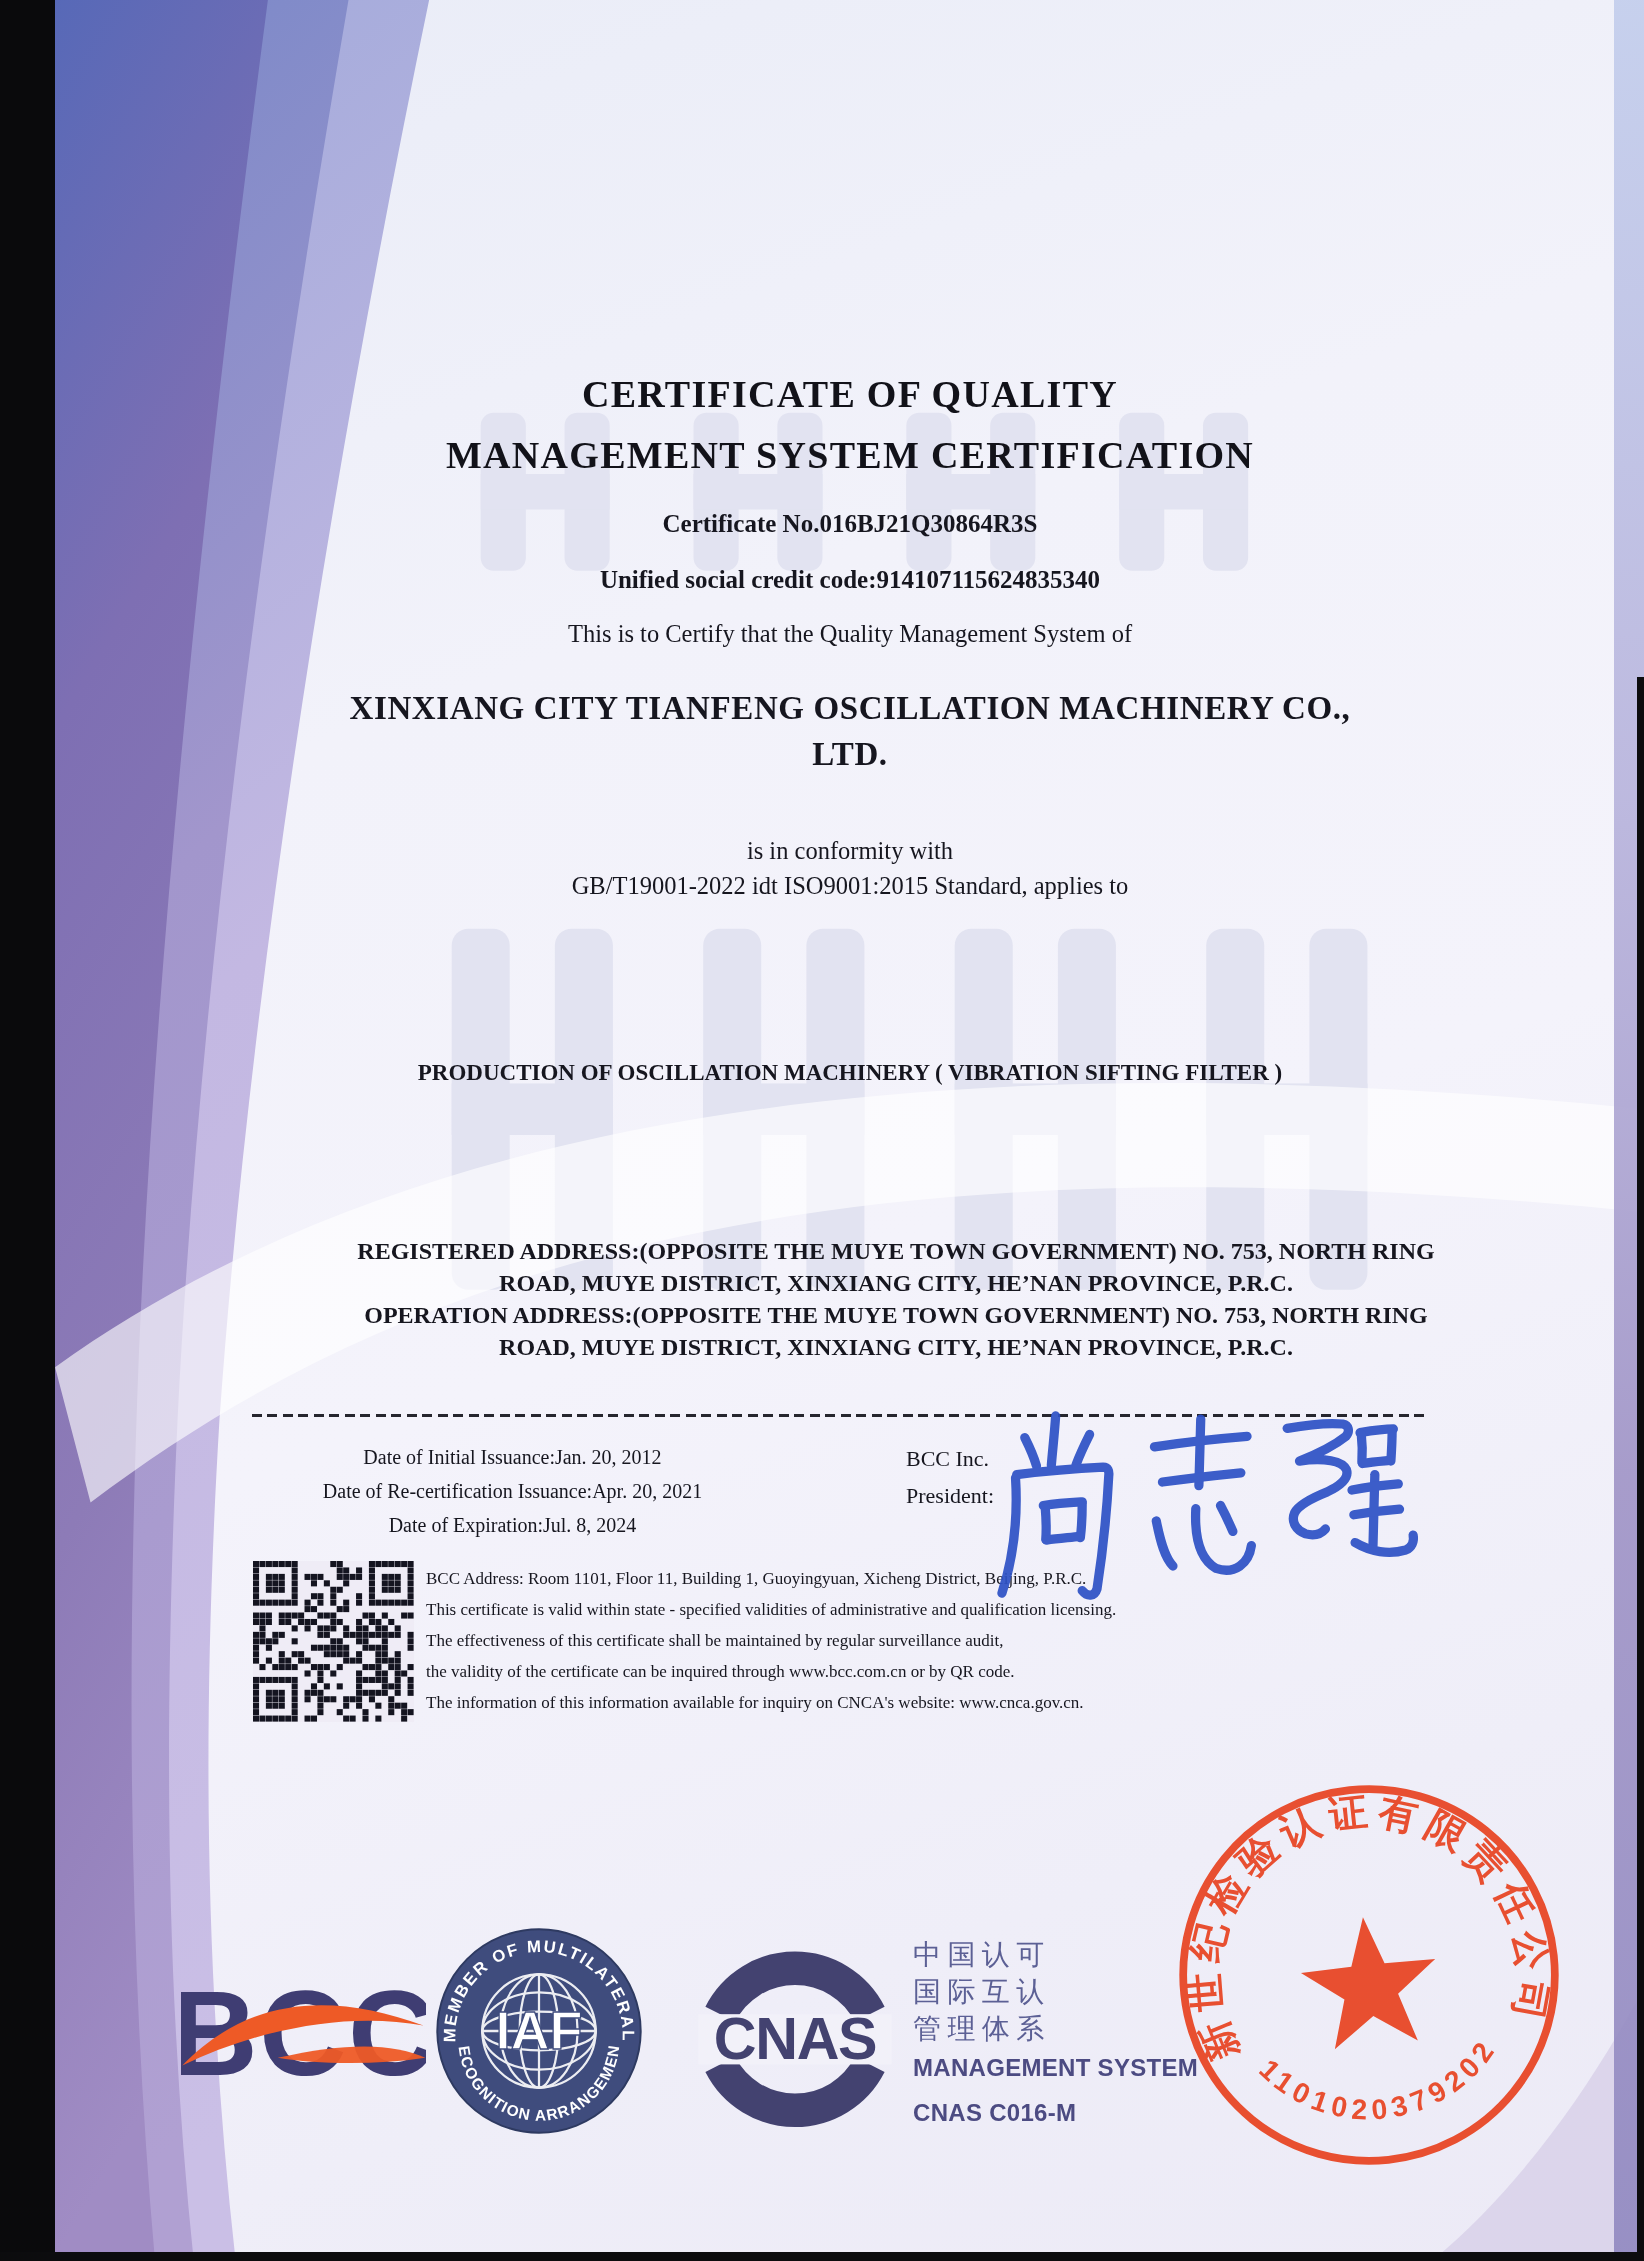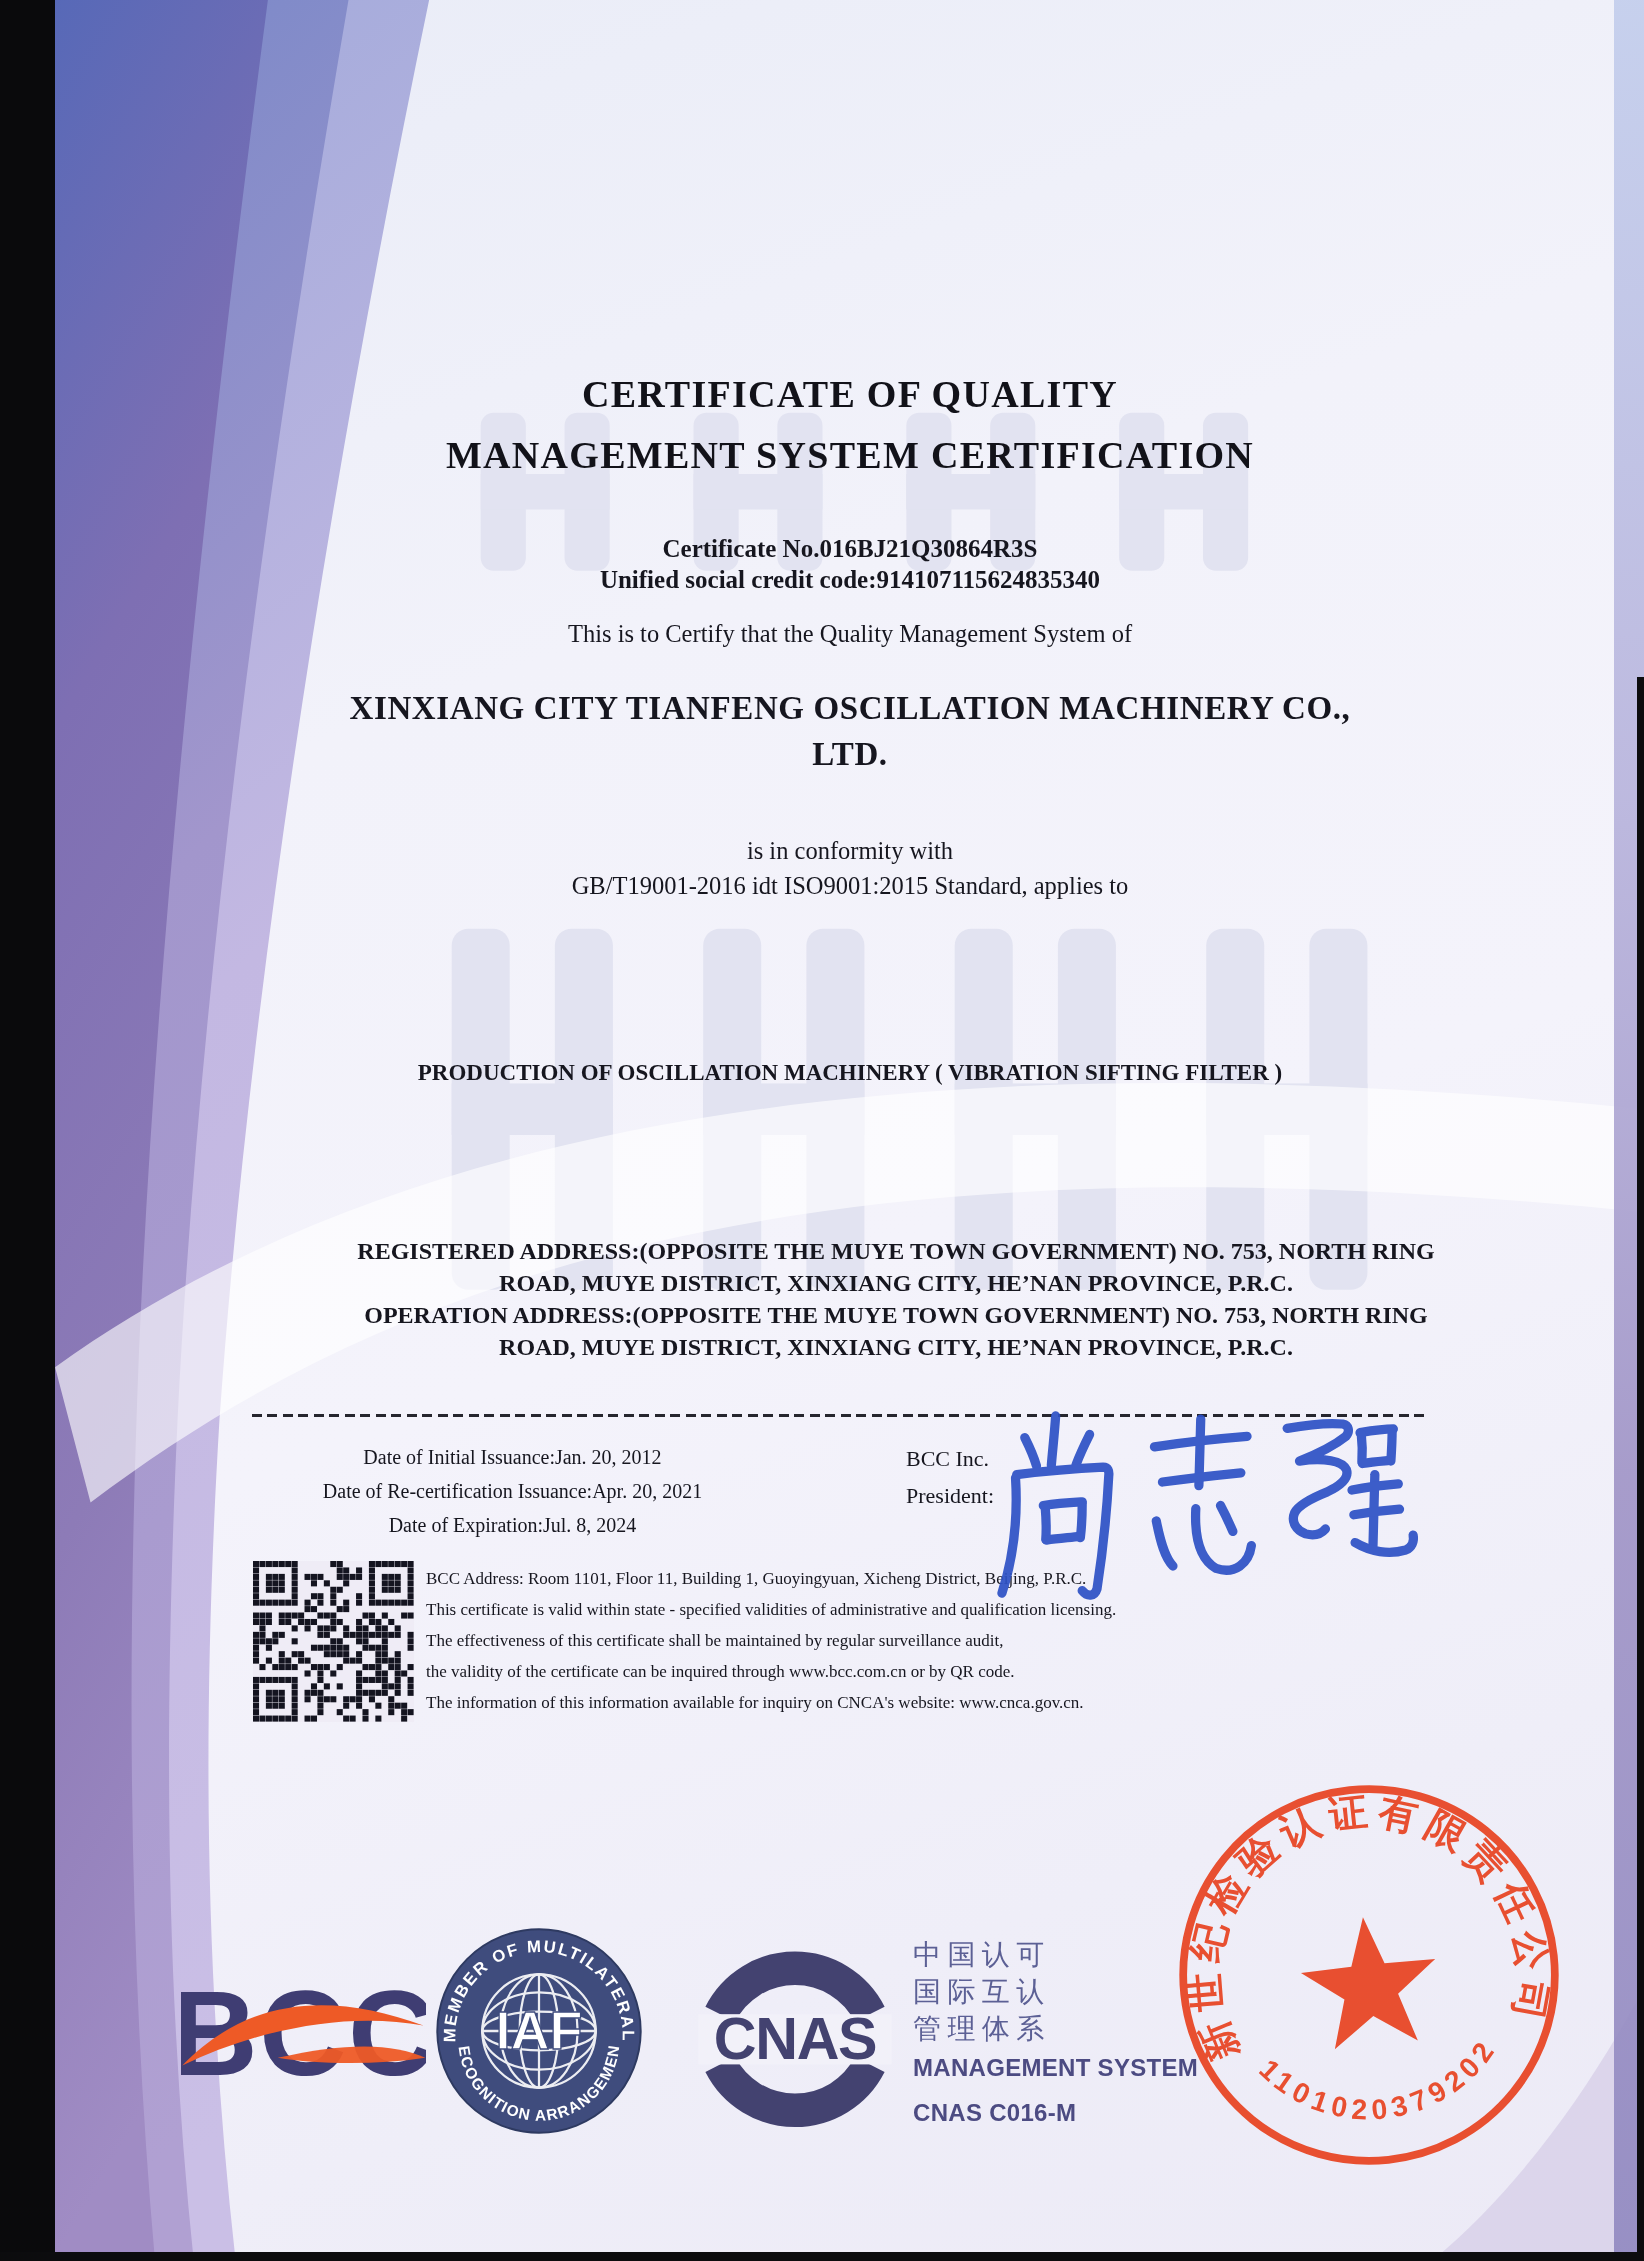--- a/index.html
+++ b/index.html
@@ -17,21 +17,21 @@
   #edge-bottom{left:0;top:2252px;width:1645px;height:9px;background:#0c0c0e;z-index:30;}
   #edge-right-black{right:0;top:677px;width:7.7px;height:1584px;background:#0c0c0e;z-index:31;}
   #edge-right-strip{right:0;top:0;width:31px;height:2261px;z-index:29;
     background:linear-gradient(180deg,#c2cdec 0%,#b7b3dc 35%,#9f93c6 65%,#9088c0 100%);
     opacity:.9;}
 
   #content{position:absolute;left:55px;top:0;width:1590px;height:2261px;z-index:10;}
   .center{width:100%;text-align:center;}
 
   #title{top:364px;font-size:38px;line-height:61px;font-weight:bold;letter-spacing:1.3px;color:#121219;}
-  #cert-no{top:535px;font-size:25px;font-weight:bold;}
+  #cert-no{top:510px;font-size:25px;font-weight:bold;}
   #credit-code{top:566px;font-size:25px;font-weight:bold;}
   #certify-intro{top:620px;font-size:24.5px;}
   #company{top:685px;font-size:33px;line-height:46px;font-weight:bold;letter-spacing:0.6px;}
   #conformity{top:837px;font-size:24.5px;}
   #standard{top:872px;font-size:24.5px;}
   #scope{top:1060px;font-size:23px;font-weight:600;letter-spacing:0px;}
   #address{top:1235px;font-size:24px;line-height:32px;font-weight:bold;margin-left:46px;}
   #dashed-rule{left:197px;top:1414px;width:1177px;height:3.2px;
     background:repeating-linear-gradient(90deg,#26262e 0 9.7px,transparent 9.7px 15.5px);}
   #dates{left:103px;top:1440px;width:709px;text-align:center;font-size:20px;line-height:34px;}
@@ -128,21 +128,21 @@
     <div id="cert-no" class="abs center">Certificate No.016BJ21Q30864R3S</div>
     <div id="credit-code" class="abs center">Unified social credit code:914107115624835340</div>
     <div id="certify-intro" class="abs center">This is to Certify that the Quality Management System of</div>
 
     <div id="conformity" class="abs center">is in conformity with</div>
 
     <div id="company" class="abs center">
       <span>XINXIANG CITY TIANFENG OSCILLATION MACHINERY CO.,</span><br>
       <span>LTD.</span>
     </div>
-    <div id="standard" class="abs center">GB/T19001-2016 idt ISO9001:2015 Standard, applies to</div>
+    <div id="standard" class="abs center">GB/T19001-2022 idt ISO9001:2015 Standard, applies to</div>
     <div id="scope" class="abs center">PRODUCTION OF OSCILLATION MACHINERY ( VIBRATION SIFTING FILTER )</div>
 
     <div id="address" class="abs center">
       <div>REGISTERED ADDRESS:(OPPOSITE THE MUYE TOWN GOVERNMENT) NO. 753, NORTH RING</div>
       <div>ROAD, MUYE DISTRICT, XINXIANG CITY, HE’NAN PROVINCE, P.R.C.</div>
       <div>OPERATION ADDRESS:(OPPOSITE THE MUYE TOWN GOVERNMENT) NO. 753, NORTH RING</div>
       <div>ROAD, MUYE DISTRICT, XINXIANG CITY, HE’NAN PROVINCE, P.R.C.</div>
     </div>
 
     <div id="dashed-rule" class="abs"></div>

